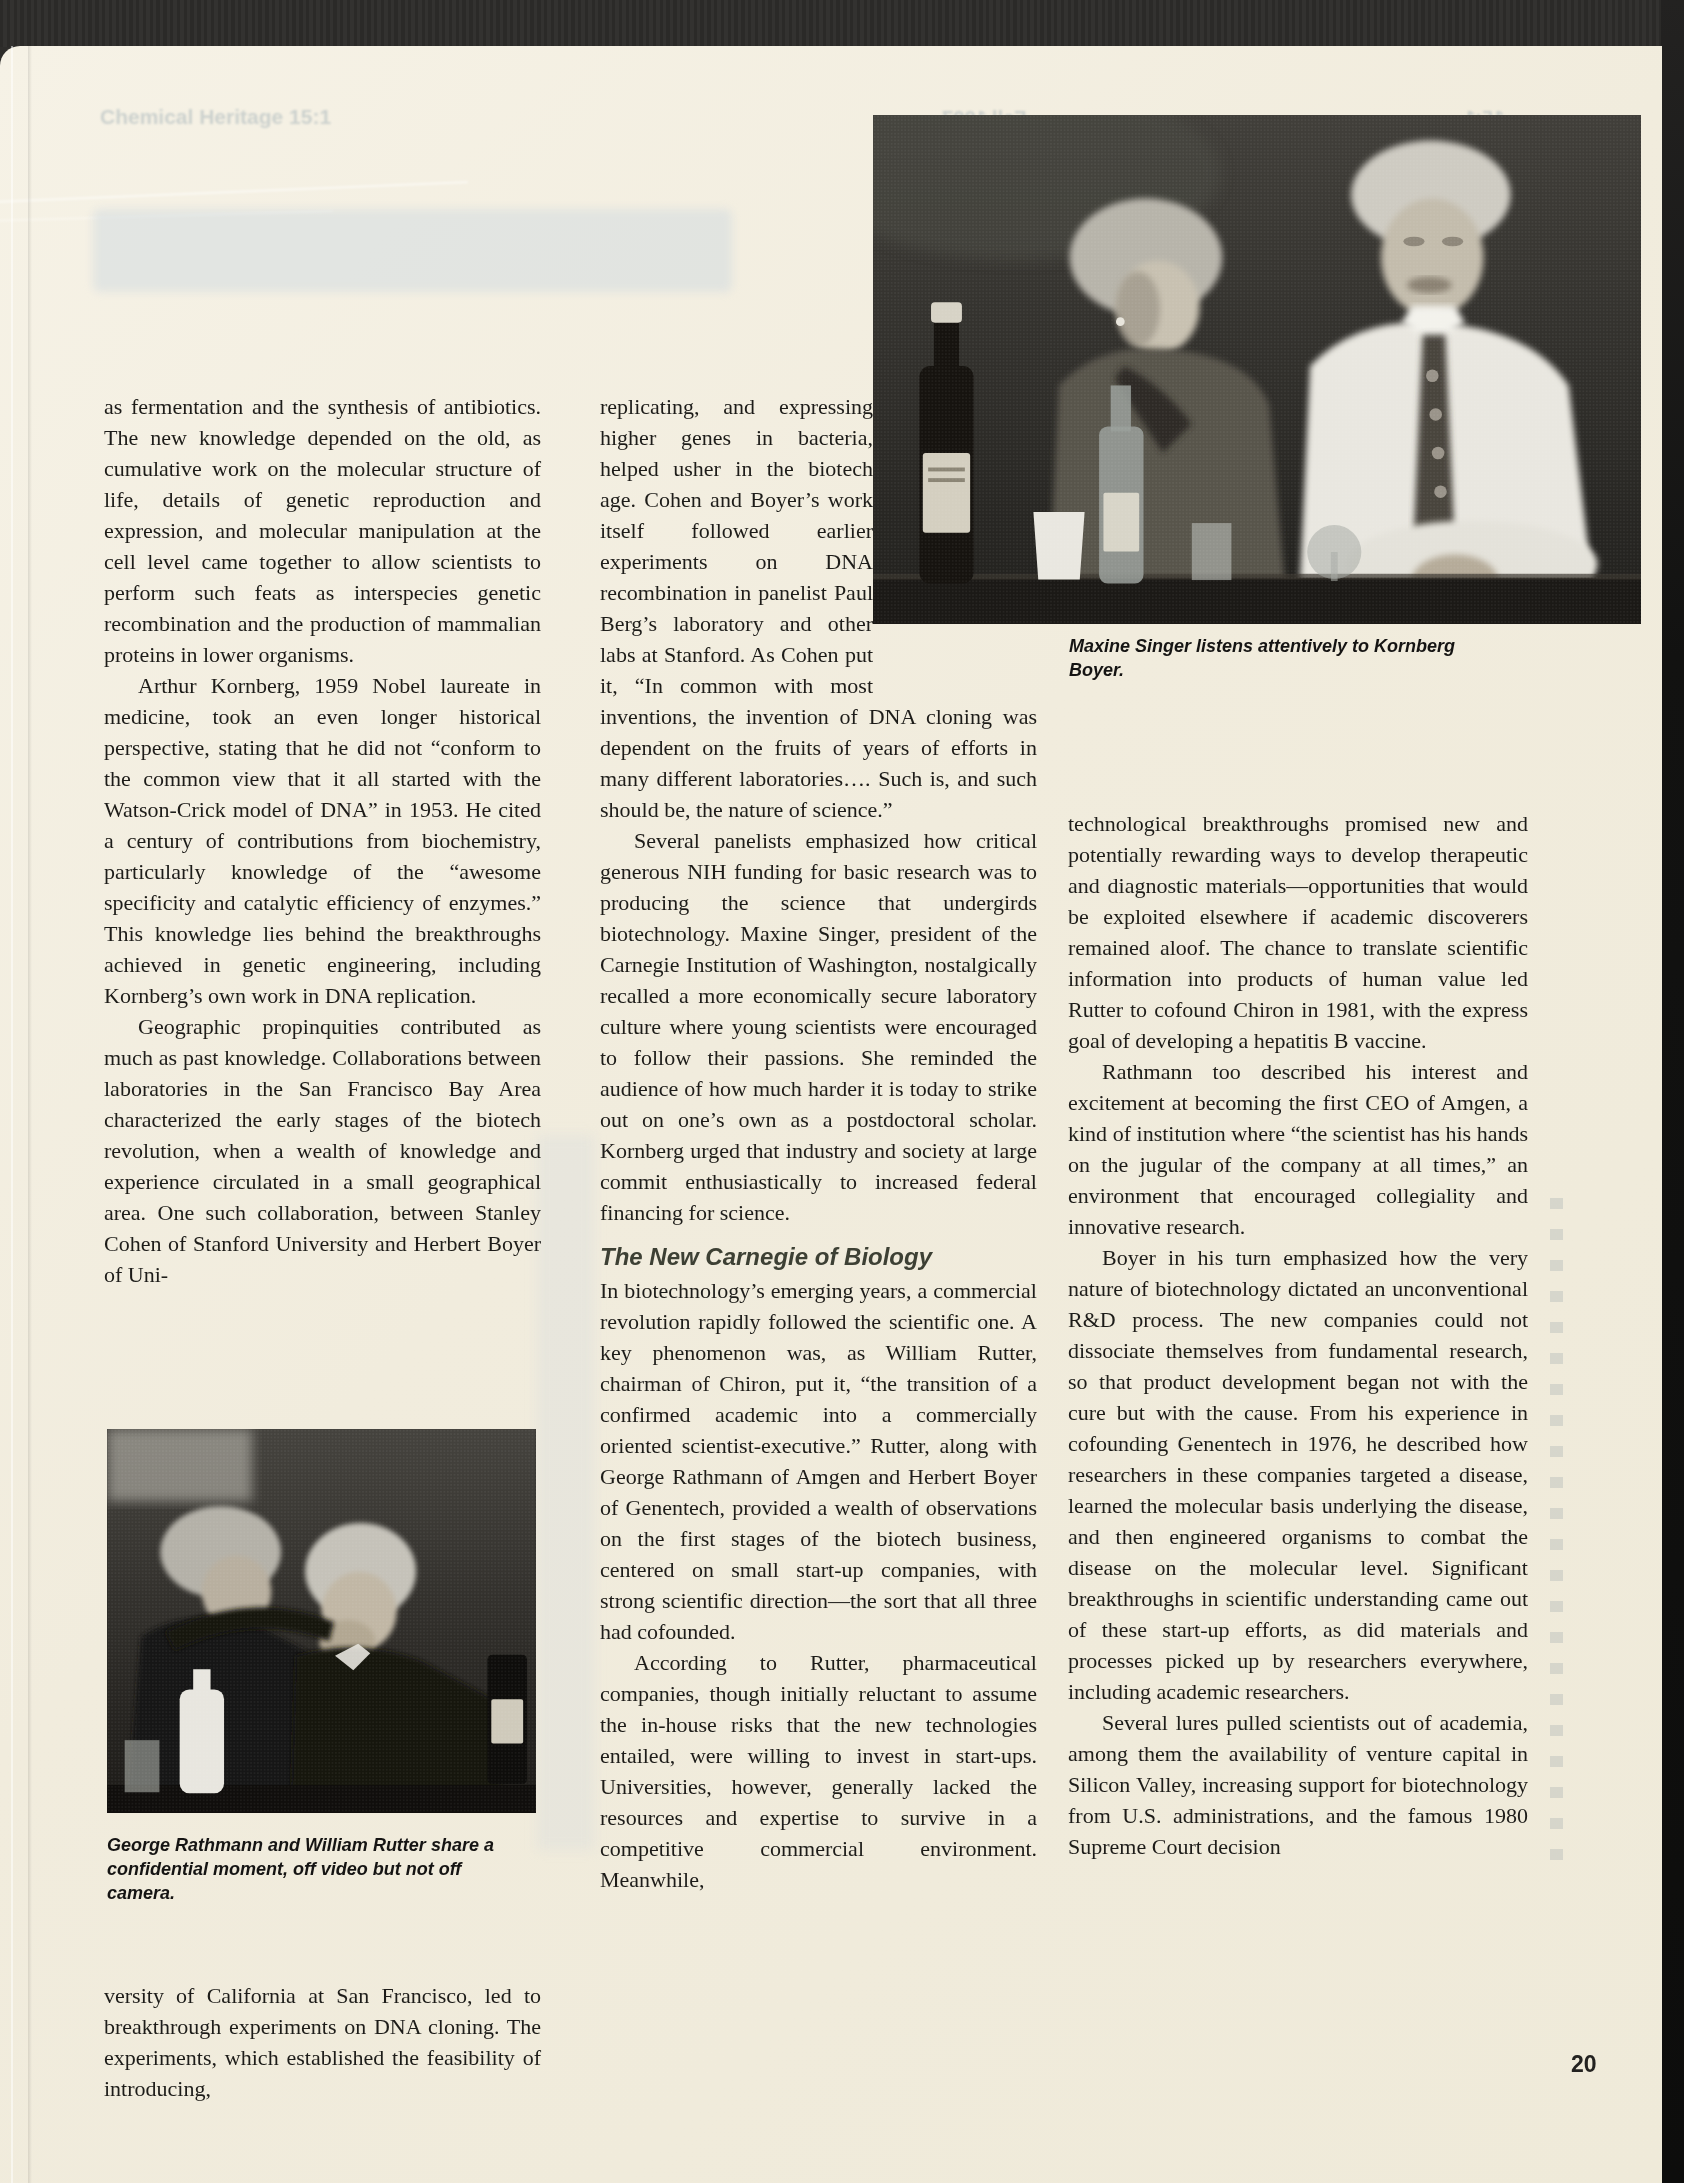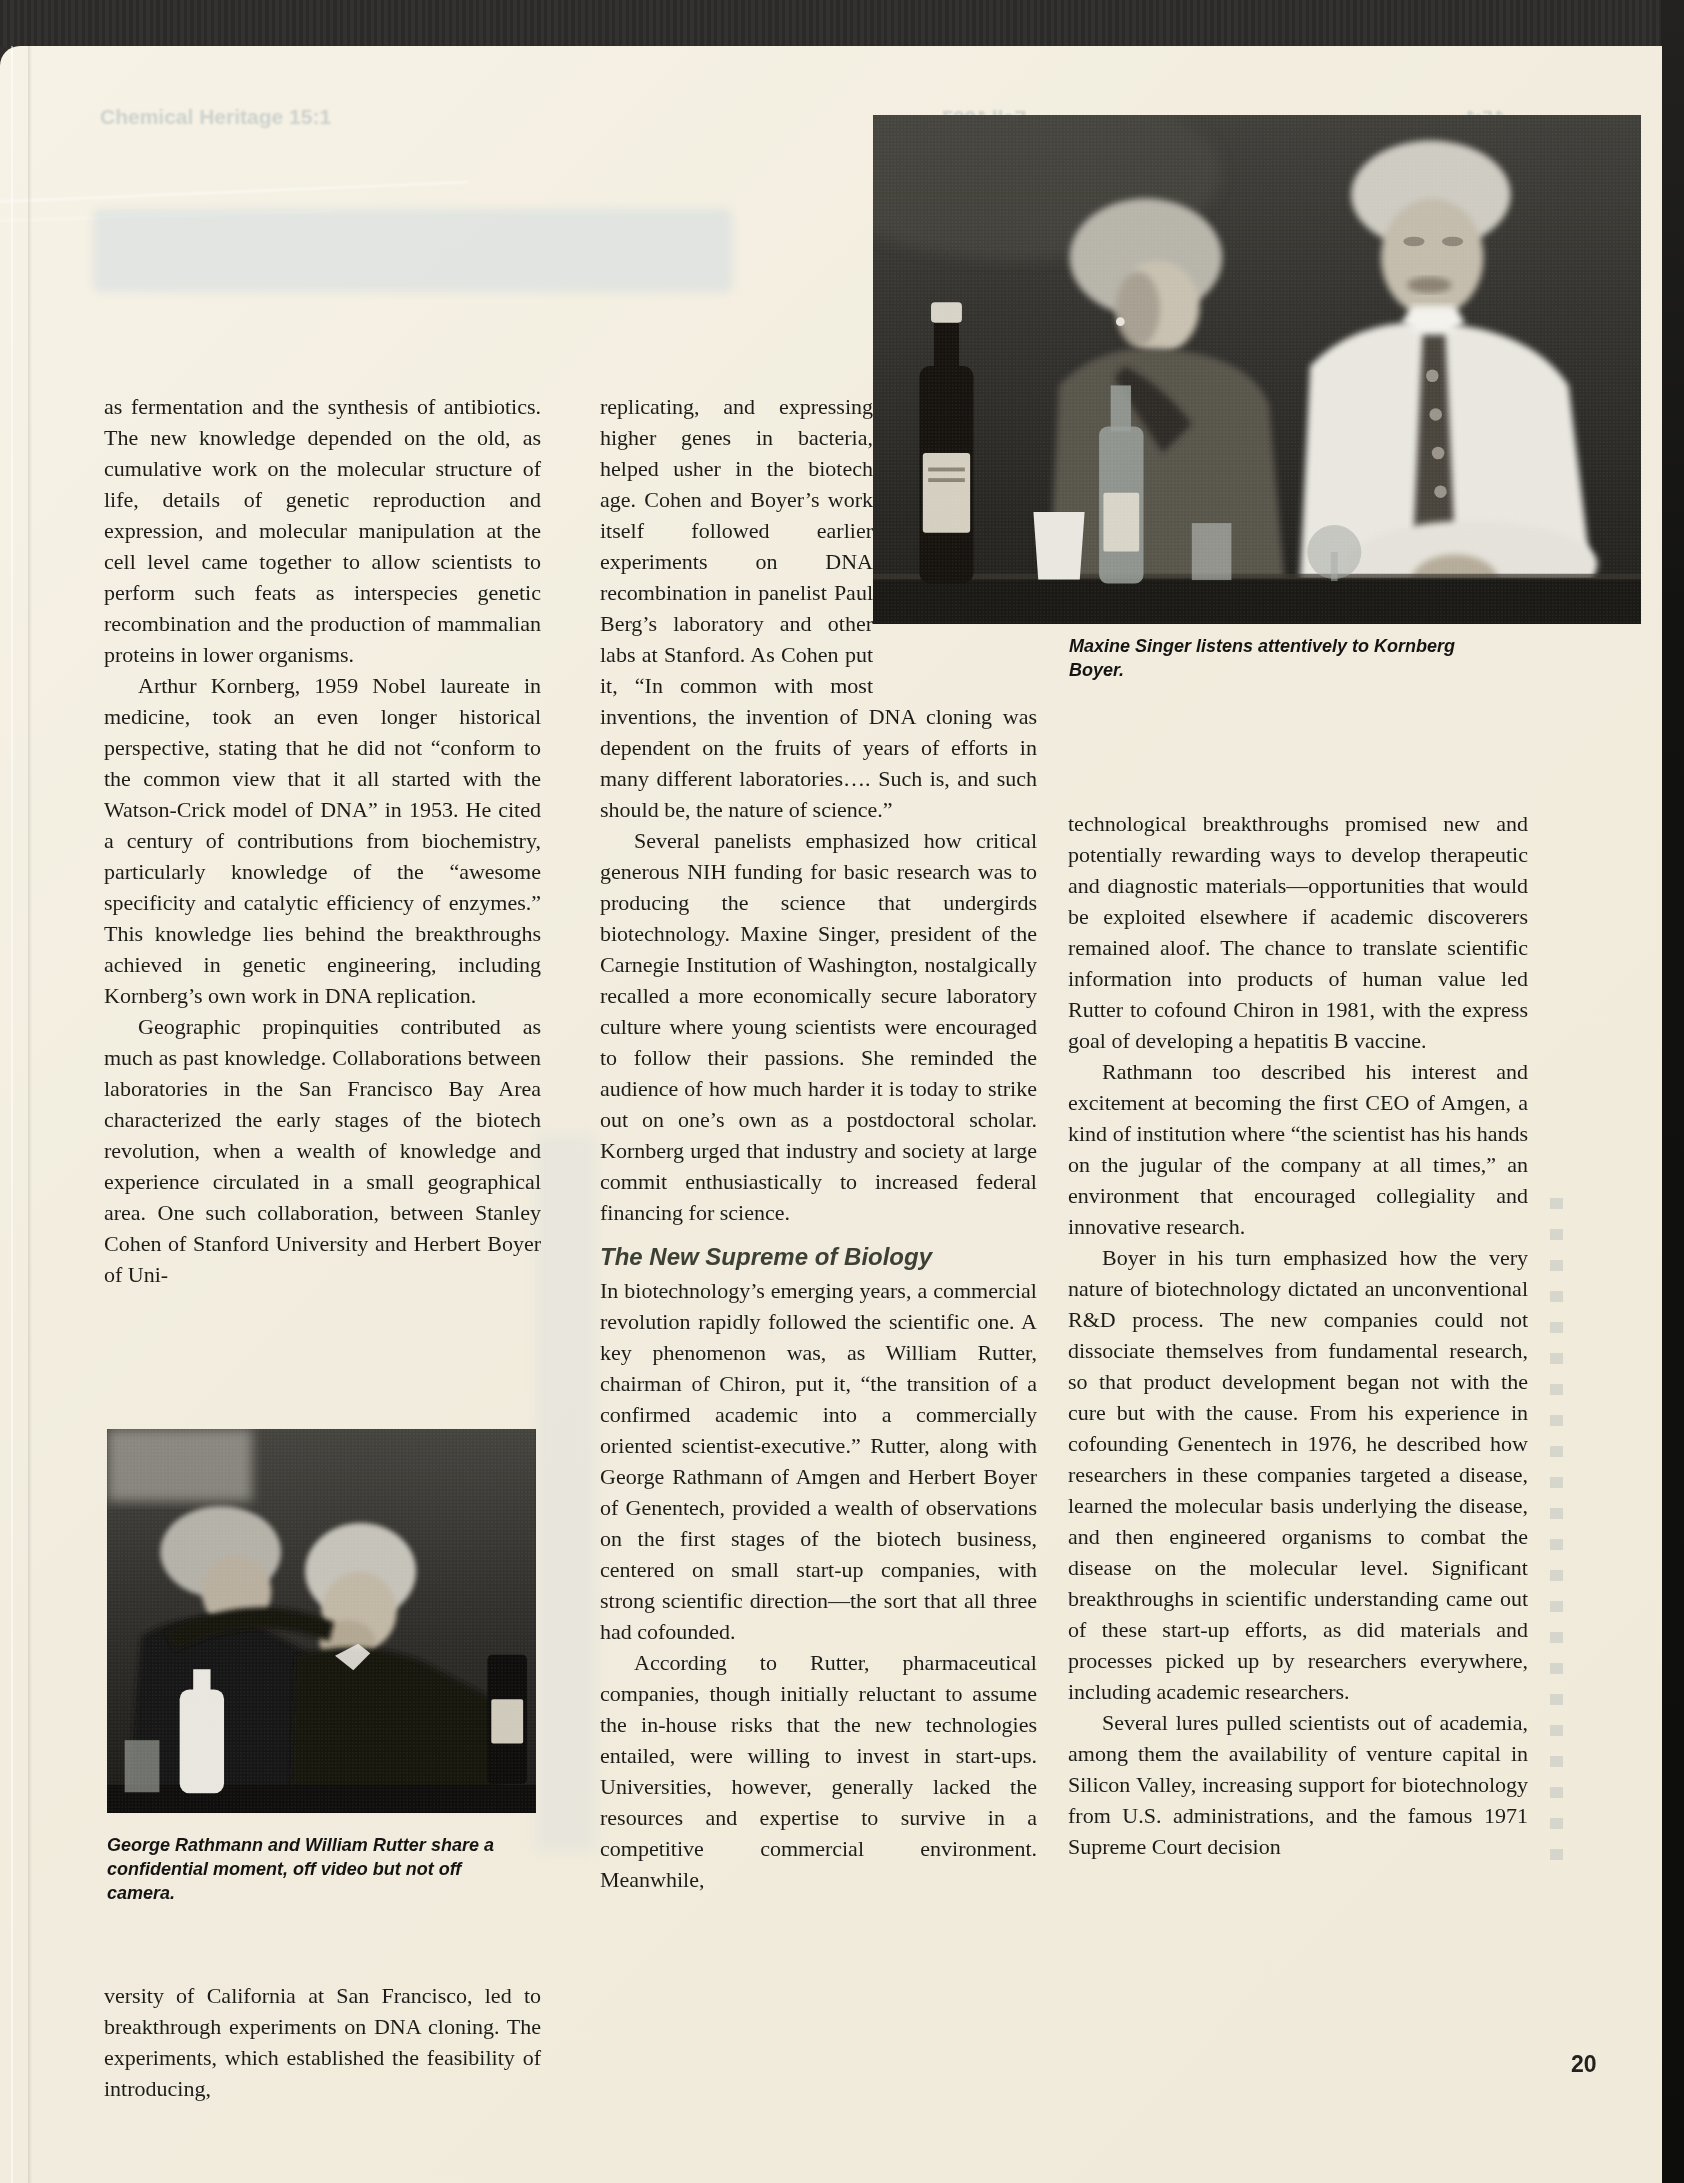--- a/index.html
+++ b/index.html
@@ -189,26 +189,26 @@
   <p class="ind">Geographic propinquities contributed as much as past knowledge. Collaborations between laboratories in the San Francisco Bay Area characterized the early stages of the biotech revolution, when a wealth of knowledge and experience circulated in a small geographical area. One such collaboration, between Stanley Cohen of Stanford University and Herbert Boyer of Uni-</p>
 </div>
 <div class="col" style="left:104px;top:1943px;width:437px;">
   <p>versity of California at San Francisco, led to breakthrough experiments on DNA cloning. The experiments, which established the feasibility of introducing,</p>
 </div>
 
 <div class="col" style="left:600px;top:354px;width:437px;">
   <div class="photo-spacer"></div>
   <p>replicating, and expressing higher genes in bacteria, helped usher in the biotech age. Cohen and Boyer’s work itself followed earlier experiments on DNA recombination in panelist Paul Berg’s laboratory and other labs at Stanford. As Cohen put it, “In common with most inventions, the invention of DNA cloning was dependent on the fruits of years of efforts in many different laboratories…. Such is, and such should be, the nature of science.”</p>
   <p class="ind">Several panelists emphasized how critical generous NIH funding for basic research was to producing the science that undergirds biotechnology. Maxine Singer, president of the Carnegie Institution of Washington, nostalgically recalled a more economically secure laboratory culture where young scientists were encouraged to follow their passions. She reminded the audience of how much harder it is today to strike out on one’s own as a postdoctoral scholar. Kornberg urged that industry and society at large commit enthusiastically to increased federal financing for science.</p>
-  <h2 class="crosshead">The New Supreme of Biology</h2>
+  <h2 class="crosshead">The New Carnegie of Biology</h2>
   <p>In biotechnology’s emerging years, a commercial revolution rapidly followed the scientific one. A key phenomenon was, as William Rutter, chairman of Chiron, put it, “the transition of a confirmed academic into a commercially oriented scientist-executive.” Rutter, along with George Rathmann of Amgen and Herbert Boyer of Genentech, provided a wealth of observations on the first stages of the biotech business, centered on small start-up companies, with strong scientific direction—the sort that all three had cofounded.</p>
   <p class="ind">According to Rutter, pharmaceutical companies, though initially reluctant to assume the in-house risks that the new technologies entailed, were willing to invest in start-ups. Universities, however, generally lacked the resources and expertise to survive in a competitive commercial environment. Meanwhile,</p>
 </div>
 
 <div class="col" style="left:1068px;top:771px;width:460px;">
   <p>technological breakthroughs promised new and potentially rewarding ways to develop therapeutic and diagnostic materials—opportunities that would be exploited elsewhere if academic discoverers remained aloof. The chance to translate scientific information into products of human value led Rutter to cofound Chiron in 1981, with the express goal of developing a hepatitis B vaccine.</p>
   <p class="ind">Rathmann too described his interest and excitement at becoming the first CEO of Amgen, a kind of institution where “the scientist has his hands on the jugular of the company at all times,” an environment that encouraged collegiality and innovative research.</p>
   <p class="ind">Boyer in his turn emphasized how the very nature of biotechnology dictated an unconventional R&amp;D process. The new companies could not dissociate themselves from fundamental research, so that product development began not with the cure but with the cause. From his experience in cofounding Genentech in 1976, he described how researchers in these companies targeted a disease, learned the molecular basis underlying the disease, and then engineered organisms to combat the disease on the molecular level. Significant breakthroughs in scientific understanding came out of these start-up efforts, as did materials and processes picked up by researchers everywhere, including academic researchers.</p>
-  <p class="ind">Several lures pulled scientists out of academia, among them the availability of venture capital in Silicon Valley, increasing support for biotechnology from U.S. administrations, and the famous 1971 Supreme Court decision</p>
+  <p class="ind">Several lures pulled scientists out of academia, among them the availability of venture capital in Silicon Valley, increasing support for biotechnology from U.S. administrations, and the famous 1980 Supreme Court decision</p>
 </div>
 
 <div class="pageno" style="left:1571px;top:2051px;">20</div>
 
 
 </body></html>

